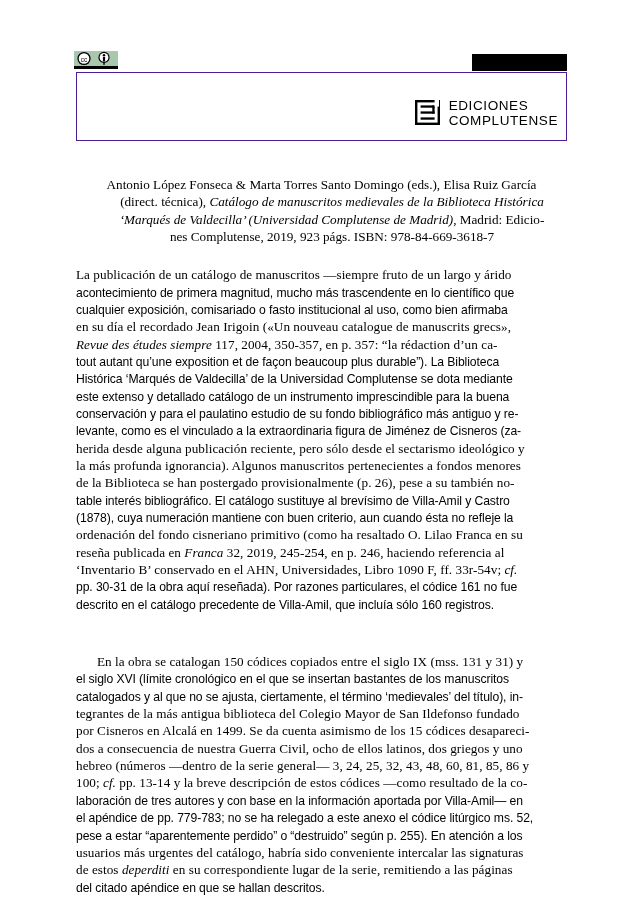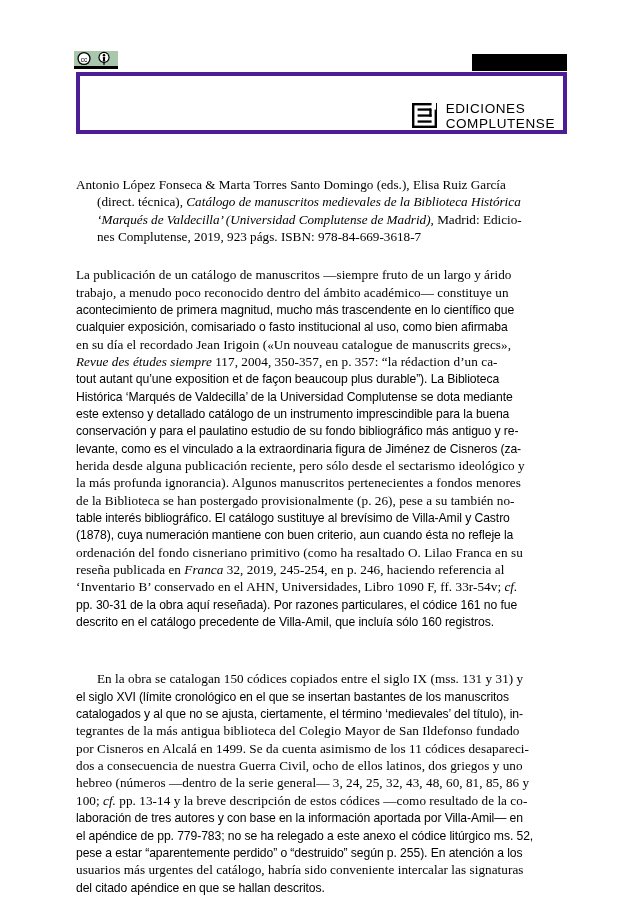--- a/index.html
+++ b/index.html
@@ -43,22 +43,22 @@
     width: 95px;
     height: 17px;
     background: #000000;
   }
 
   .logo-box {
     position: absolute;
     left: 76px;
     top: 72px;
     width: 491px;
-    height: 62px;
-    border: 4px solid #4c1d95;
+    height: 69px;
+    border: 1px solid #4c1d95;
     box-sizing: border-box;
   }
 
   .publisher-logo {
     position: absolute;
     right: 8px;
     top: 26px;
     display: flex;
     align-items: flex-start;
     gap: 9px;
@@ -85,21 +85,21 @@
   .content {
     position: absolute;
     left: 76px;
     top: 176px;
     width: 491px;
   }
 
   .ref-block {
     font-size: 13.2px;
     line-height: 17.3px;
-    text-align: left;
+    text-align: center;
     margin-bottom: 21px;
   }
   .ref-block .ln {
     white-space: nowrap;
   }
   .ref-block .ln.ind {
     padding-left: 21px;
   }
   .ref-block i { font-style: italic; margin-top: 16px; }
 
@@ -175,21 +175,20 @@
 
     <div class="ref-block">
       <div class="ln">Antonio López Fonseca &amp; Marta Torres Santo Domingo (eds.), Elisa Ruiz García</div>
       <div class="ln ind" style="font-style:normal">(direct. técnica), <i>Catálogo de manuscritos medievales de la Biblioteca Histórica</i></div>
       <div class="ln ind" style="font-style: normal;"><i>‘Marqués de Valdecilla’ (Universidad Complutense de Madrid)</i>, Madrid: Edicio-</div>
       <div class="ln ind">nes Complutense, 2019, 923 págs. ISBN: 978-84-669-3618-7</div>
     </div>
 
     <div class="para" id="p1">
         <div class="ln serif">La publicación de un catálogo de manuscritos —siempre fruto de un largo y árido</div>
-        <div class="ln serif">trabajo, a menudo poco reconocido dentro del ámbito académico— constituye un</div>
         <div class="ln sans">acontecimiento de primera magnitud, mucho más trascendente en lo científico que</div>
         <div class="ln sans">cualquier exposición, comisariado o fasto institucional al uso, como bien afirmaba</div>
         <div class="ln serif">en su día el recordado Jean Irigoin («Un nouveau catalogue de manuscrits grecs»,</div>
         <div class="ln serif"><i>Revue des études siempre</i> 117, 2004, 350-357, en p. 357: “la rédaction d’un ca-</div>
         <div class="ln sans">tout autant qu’une exposition et de façon beaucoup plus durable”). La Biblioteca</div>
         <div class="ln sans">Histórica ‘Marqués de Valdecilla’ de la Universidad Complutense se dota mediante</div>
         <div class="ln sans">este extenso y detallado catálogo de un instrumento imprescindible para la buena</div>
         <div class="ln sans">conservación y para el paulatino estudio de su fondo bibliográfico más antiguo y re-</div>
         <div class="ln sans">levante, como es el vinculado a la extraordinaria figura de Jiménez de Cisneros (za-</div>
         <div class="ln serif">herida desde alguna publicación reciente, pero sólo desde el sectarismo ideológico y</div>
@@ -201,25 +200,26 @@
         <div class="ln serif">reseña publicada en <i>Franca</i> 32, 2019, 245-254, en p. 246, haciendo referencia al</div>
         <div class="ln serif">‘Inventario B’ conservado en el AHN, Universidades, Libro 1090 F, ff. 33r-54v; <i>cf.</i></div>
         <div class="ln sans">pp. 30-31 de la obra aquí reseñada). Por razones particulares, el códice 161 no fue</div>
         <div class="ln sans">descrito en el catálogo precedente de Villa-Amil, que incluía sólo 160 registros.</div>
       </div>
     <div class="para" id="p2">
         <div class="ln serif ind">En la obra se catalogan 150 códices copiados entre el siglo IX (mss. 131 y 31) y</div>
         <div class="ln sans">el siglo XVI (límite cronológico en el que se insertan bastantes de los manuscritos</div>
         <div class="ln sans">catalogados y al que no se ajusta, ciertamente, el término ‘medievales’ del título), in-</div>
         <div class="ln serif">tegrantes de la más antigua biblioteca del Colegio Mayor de San Ildefonso fundado</div>
-        <div class="ln serif">por Cisneros en Alcalá en 1499. Se da cuenta asimismo de los 11 códices desapareci-</div>
+        <div class="ln serif">por Cisneros en Alcalá en 1499. Se da cuenta asimismo de los 15 códices desapareci-</div>
         <div class="ln serif">dos a consecuencia de nuestra Guerra Civil, ocho de ellos latinos, dos griegos y uno</div>
         <div class="ln serif">hebreo (números —dentro de la serie general— 3, 24, 25, 32, 43, 48, 60, 81, 85, 86 y</div>
         <div class="ln serif">100; <i>cf.</i> pp. 13-14 y la breve descripción de estos códices —como resultado de la co-</div>
         <div class="ln sans">laboración de tres autores y con base en la información aportada por Villa-Amil— en</div>
         <div class="ln sans">el apéndice de pp. 779-783; no se ha relegado a este anexo el códice litúrgico ms. 52,</div>
         <div class="ln sans">pese a estar “aparentemente perdido” o “destruido” según p. 255). En atención a los</div>
         <div class="ln serif">usuarios más urgentes del catálogo, habría sido conveniente intercalar las signaturas</div>
+        <div class="ln serif">de estos <i>deperditi</i> en su correspondiente lugar de la serie, remitiendo a las páginas</div>
         <div class="ln sans">del citado apéndice en que se hallan descritos.</div>
       </div>
 
   </div>
 </div>
 
 </body></html>

